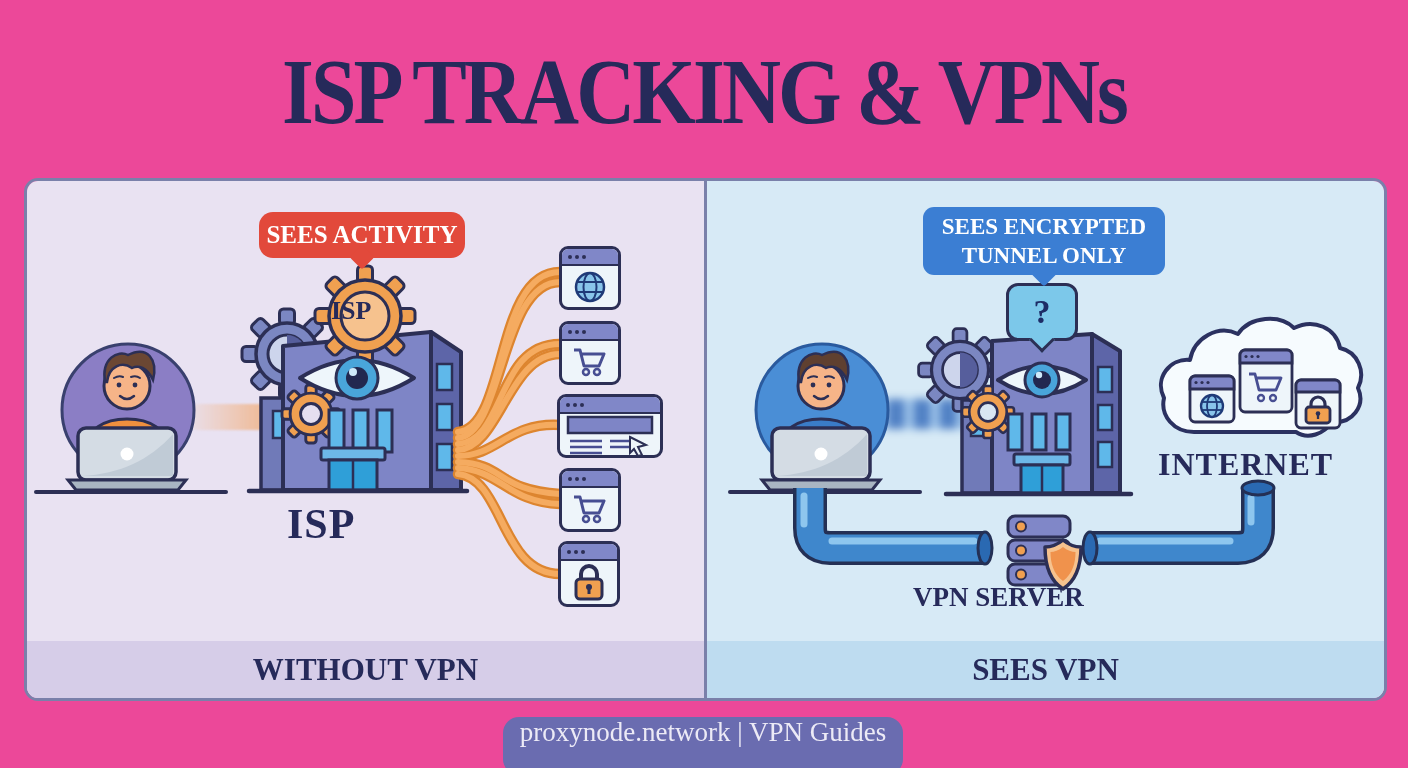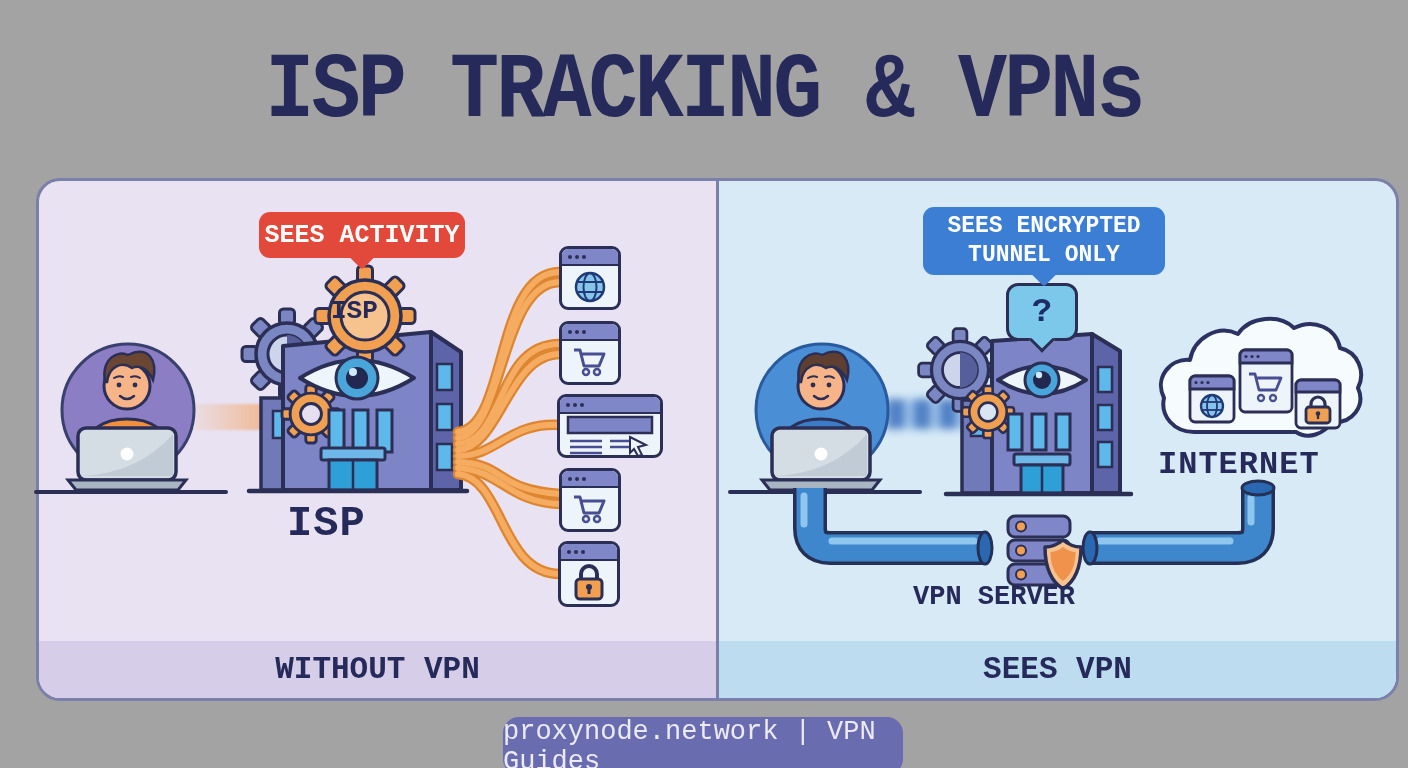--- a/index.html
+++ b/index.html
@@ -1,41 +1,41 @@
 <!DOCTYPE html>
 <html><head>
 <meta charset="utf-8">
 <style>
   html,body{margin:0;padding:0;background:#e9f2f8;}
-  #page{position:relative;width:1408px;height:768px;overflow:hidden;background:#a3a3a3;
-        font-family:Liberation Mono, monospace;}
+  #page{position:relative;width:1408px;height:768px;overflow:hidden;background:#ec4899;
+        font-family:Liberation Serif, serif;}
   .abs{position:absolute;}
 
   
   #title{left:0;top:42px;width:1408px;text-align:center;
          font-size:86px;font-weight:bold;letter-spacing:-3px;color:#262a5a;
          transform:scaleX(.95) scaleY(1.08);}
 
   
-  #panels{left:36px;top:178px;width:1357px;height:517px;border:3px solid #7a80aa;
-          border-radius:24px;overflow:hidden;display:flex;box-sizing:content-box;justify-content:center;}
+  #panels{left:24px;top:178px;width:1357px;height:517px;border:3px solid #7a80aa;
+          border-radius:14px;overflow:hidden;display:flex;box-sizing:content-box;justify-content:center;}
   #panel-left{width:677px;height:100%;background:#e9e2f2;border-right:3px solid #7a80aa;position:relative;}
   #panel-right{flex:1;height:100%;background:#d7eaf6;position:relative;}
   .panel-footer{position:absolute;left:0;bottom:0;width:100%;height:57px;
                 display:flex;align-items:center;justify-content:center;
                 font-size:31px;font-weight:bold;color:#262a5a;letter-spacing:0px;}
   #panel-left .panel-footer{background:#d6cde8;}
   #panel-right .panel-footer{background:#bedcf0;}
 
   
   .callout{color:#fff;font-weight:bold;text-align:center;border-radius:11px;
            display:flex;align-items:center;justify-content:center;}
   .callout::after{content:"";position:absolute;left:50%;bottom:-8px;width:18px;height:18px;
                   transform:translateX(-50%) rotate(45deg);background:inherit;border-radius:3px;}
-  #callout-left{left:259px;top:212px;width:206px;height:46px;background:#e2493b;font-size:25px;}
+  #callout-left{left:259px;top:212px;width:206px;height:46px;background:#e2493b;font-size:25px;border-radius:14px;}
   #callout-right{left:923px;top:207px;width:242px;height:68px;background:#3b7ed3;
                  font-size:23px;line-height:29px;}
 
   
   #q-bubble{left:1006px;top:283px;width:66px;height:52px;background:#7cc8ea;
             border:3.5px solid #2c2f55;border-radius:12px;display:flex;align-items:center;
             justify-content:center;font-size:34px;font-weight:bold;color:#1d2c66;}
   #q-bubble::after{content:"";position:absolute;left:50%;bottom:-11px;width:15px;height:15px;
             transform:translateX(-50%) rotate(45deg);background:#7cc8ea;
             border-right:3.5px solid #2c2f55;border-bottom:3.5px solid #2c2f55;}

